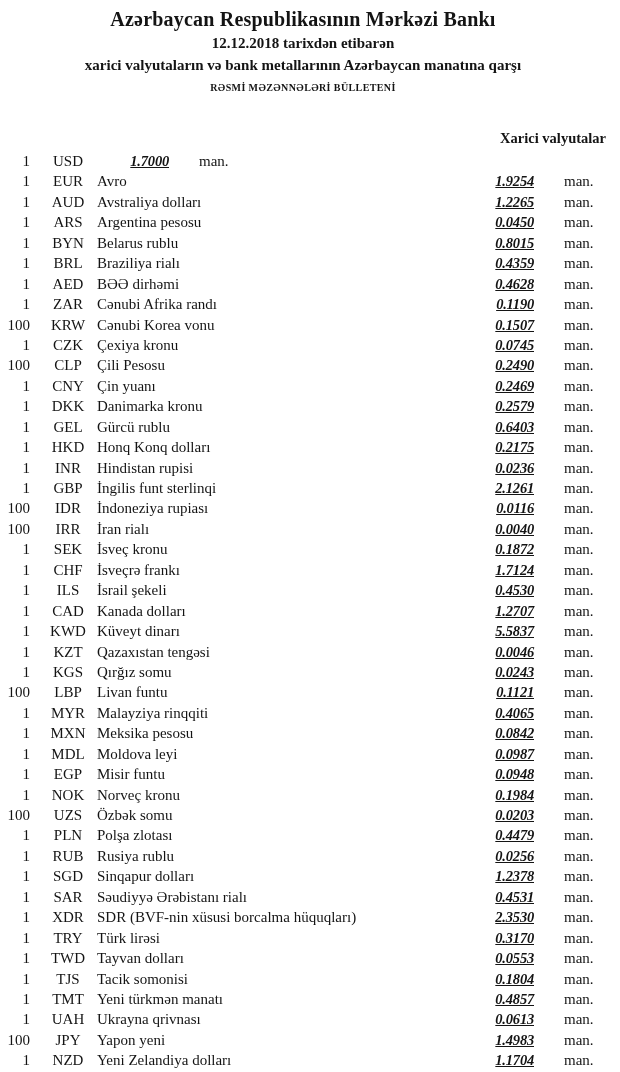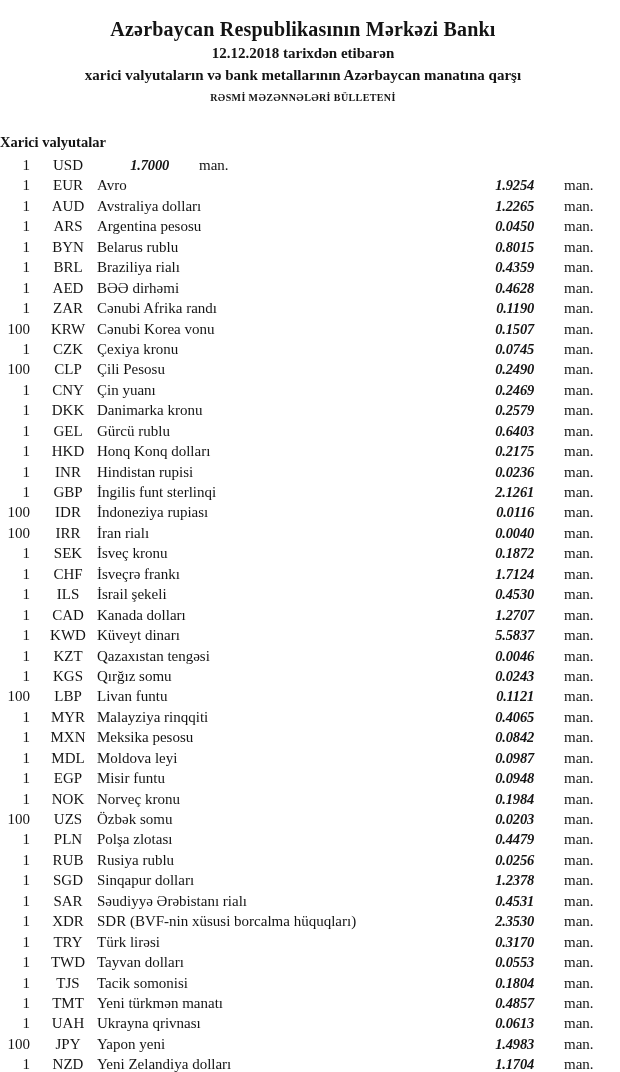--- a/index.html
+++ b/index.html
@@ -12,21 +12,21 @@
     height: 1072px;
     overflow: hidden;
     font-family: "Liberation Serif", "DejaVu Serif", serif;
     color: #141414;
     -webkit-font-smoothing: antialiased;
   }
   .page {
     box-sizing: border-box;
     width: 620px;
     height: 944px;
-    padding: 17px 14px 0 0;
+    padding: 7px 14px 0 0;
   }
   .hdr { text-align: center; }
   .bank-title {
     margin: 0;
     font-size: 20px;
     font-weight: bold;
     line-height: 25px;
     letter-spacing: 0.2px;
   }
   .date-line, .subject-line {
@@ -34,22 +34,22 @@
     font-weight: bold;
     line-height: 22px;
   }
   .bulletin-title {
     font-size: 10px;
     font-weight: bold;
     line-height: 24px;
     letter-spacing: 0.4px;
   }
   .section-title {
-    margin-top: 24px;
-    text-align: left;
+    margin-top: 30px;
+    text-align: right;
     font-size: 14.5px;
     font-weight: bold;
     line-height: 17px;
   }
   .rates-table { margin-top: 4px; }
   .row {
     display: flex;
     align-items: baseline;
     height: 20.45px;
     line-height: 20.45px;
@@ -59,20 +59,21 @@
   .qty   { width: 30px;  text-align: right; flex: 0 0 auto; }
   .code  { width: 42px;  margin-left: 17px; text-align: center; flex: 0 0 auto; }
   .cname { flex: 1 1 auto; padding-left: 8px; overflow: hidden; }
   .rate  {
     width: 80px; flex: 0 0 auto;
     text-align: right;
     font-weight: bold;
     font-style: italic;
     font-size: 14.5px;
     letter-spacing: -0.2px;
+    text-decoration: underline;
   }
   .unit  { width: 42px; flex: 0 0 auto; padding-left: 10px; margin-left: 20px; }
 </style>
 </head>
 <body>
 
 <div class="page">
 
   <header class="hdr">
     <h1 class="bank-title">Azərbaycan Respublikasının Mərkəzi Bankı</h1>

